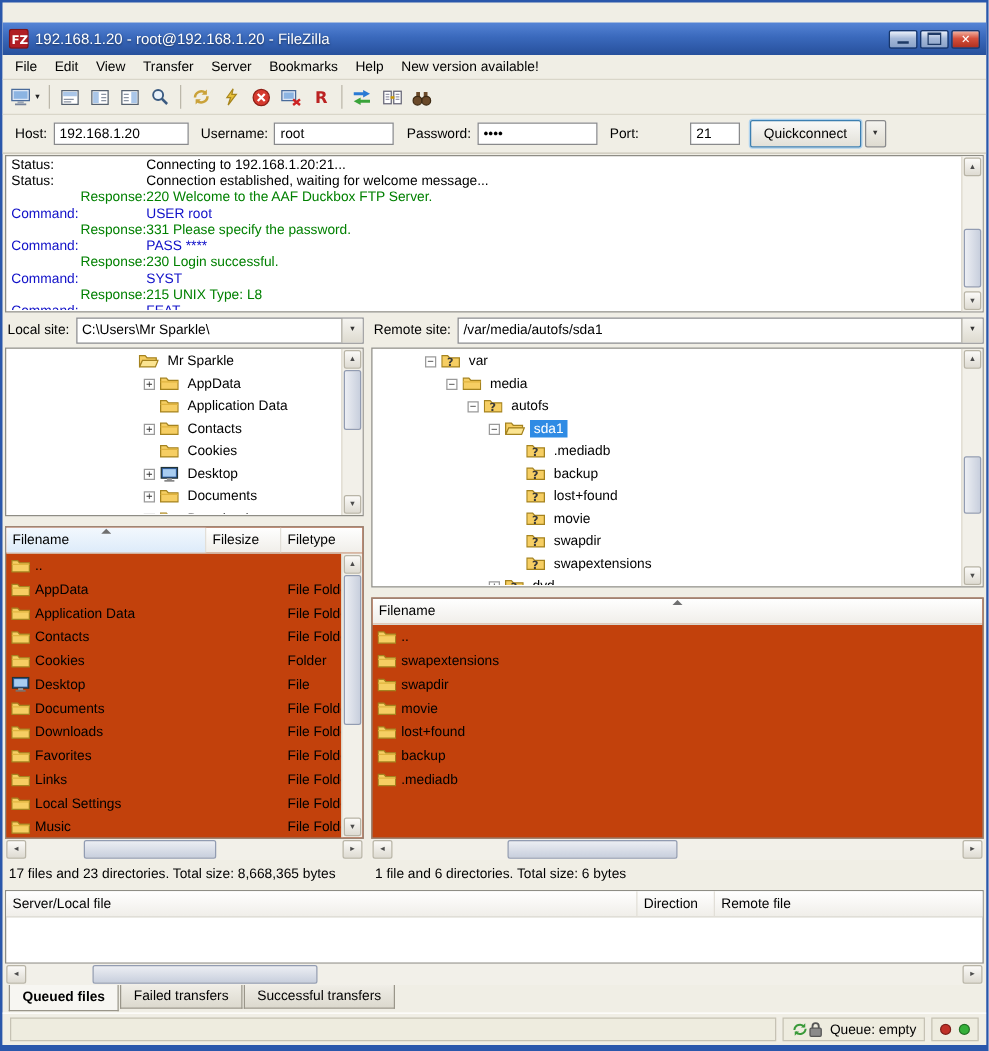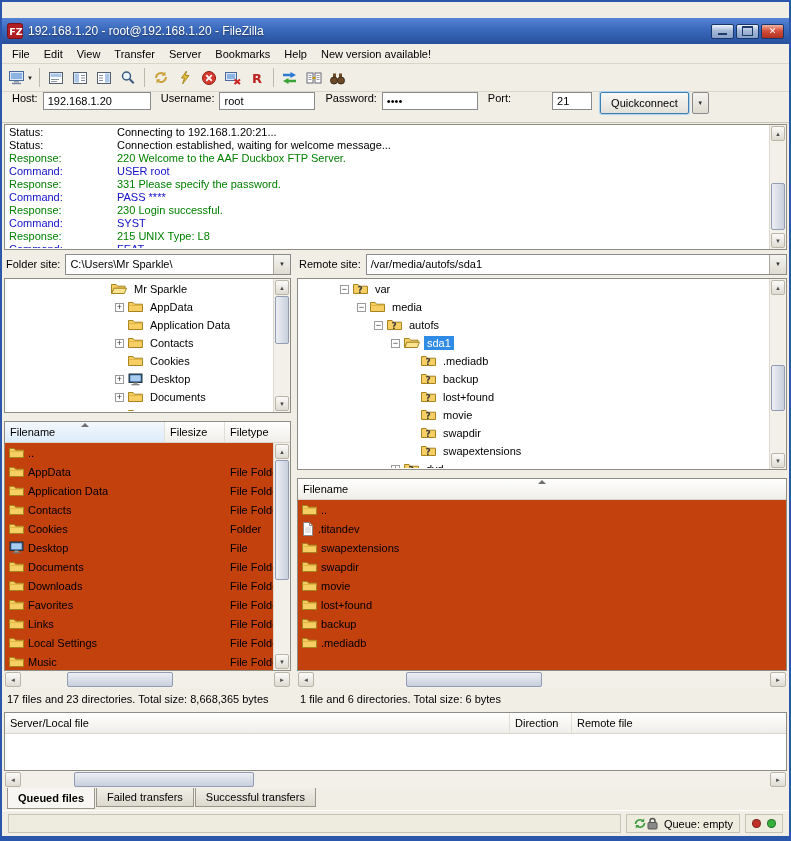--- a/index.html
+++ b/index.html
@@ -20,37 +20,37 @@
   .winbtn.close::after{content:"\2715";color:#fff;font-size:9px;font-weight:bold;line-height:1;}
 
   
   .menubar{height:20px;flex:none;display:flex;align-items:center;background:#f0eee5;border-bottom:1px solid #d9d6c9;padding-left:3px;}
   .menu-item{padding:2px 7px;cursor:default;white-space:nowrap;}
   .toolbar{height:28px;flex:none;display:flex;align-items:center;background:#f0eee5;border-bottom:1px solid #d9d6c9;padding-left:4px;}
   .tb-btn{height:24px;min-width:24px;display:flex;align-items:center;justify-content:center;gap:1px;padding:0 2px;border-radius:2px;}
   .tb-sep{width:1px;height:19px;background:#bcb8aa;margin:0 4px;}
   .tb-caret{font-size:6px;color:#222;margin-left:1px;}
   .icon{display:inline-flex;align-items:center;}
-  .quickbar{height:31px;flex:none;display:flex;background:#f0eee5;border-bottom:1px solid #c9c5b8;padding:0 8px;}
+  .quickbar{height:31px;flex:none;display:flex;align-items:center;background:#f0eee5;border-bottom:1px solid #c9c5b8;padding:0 8px;}
   .ql{margin:0 5px 0 10px;white-space:nowrap;}
   .ql:first-child{margin-left:2px;}
   .qinput{height:18px;border:1px solid #898a8c;font:inherit;padding:1px 4px;background:#fff;}
   .w-host{width:108px;}.w-user{width:96px;}.w-pass{width:96px;}.w-port{width:40px;margin-left:36px;}
   .qc-btn{height:22px;font:inherit;padding:0 10px;margin-left:8px;border:1px solid #3c7fb1;border-radius:2px;
     background:linear-gradient(#f9f9f7,#e2e0d8);box-shadow:0 0 0 1px #aed2ee;}
   .qc-drop{height:22px;width:17px;margin-left:3px;padding:0;border:1px solid #898a8c;border-radius:2px;
     background:linear-gradient(#f5f4f0,#dedbd0);font-size:6px;color:#333;}
 
   
   .logpane{height:126px;flex:none;margin:1px 2px 0 2px;background:#fff;border:1px solid #8e8d85;position:relative;}
   .loglines{position:absolute;top:1px;left:4px;right:19px;bottom:1px;overflow:hidden;line-height:13px;white-space:nowrap;}
   .log-label{display:inline-block;width:108px;}
   .k-status{color:#000;}
   .k-command{color:#1010c8;}
-  .k-response{color:#008000;}
+  .k-response{color:#008000;text-align:right;}
 
   
   .vscroll{position:absolute;top:0;right:0;bottom:0;width:17px;background:#f2f0e9;border-left:1px solid #ddd9cd;display:flex;flex-direction:column;}
   .sb-btn{height:15px;flex:none;display:flex;align-items:center;justify-content:center;font-size:6px;color:#4c4c4c;
     background:linear-gradient(#fbfaf8,#dedbd2);border:1px solid #b9b5a7;border-radius:2px;margin:1px;}
   .sb-track{flex:1;position:relative;margin:0 1px;}
   .sb-thumb{position:absolute;left:0;right:0;background:linear-gradient(90deg,#eceef3,#c8cfdd);border:1px solid #929cb2;border-radius:2px;}
   .hscroll{height:17px;flex:none;background:#f2f0e9;display:flex;align-items:stretch;}
   .hs-btn{width:16px;flex:none;display:flex;align-items:center;justify-content:center;font-size:6px;color:#4c4c4c;
     background:linear-gradient(#fbfaf8,#dedbd2);border:1px solid #b9b5a7;border-radius:2px;margin:1px;}
@@ -312,21 +312,21 @@
       <div class="sb-btn">▲</div>
       <div class="sb-track">
         <div class="sb-thumb" style="top:46%;height:52%;"></div>
       </div>
       <div class="sb-btn">▼</div>
     </div>
   </div>
 
   <div class="sites">
     <div class="site-left">
-      <span class="site-label">Folder site:</span>
+      <span class="site-label">Local site:</span>
       <div class="combo">
         <span class="combo-val">C:\Users\Mr Sparkle\</span>
         <span class="combo-drop">▼</span>
       </div>
     </div>
     <div class="site-gap"></div>
     <div class="site-right">
       <span class="site-label">Remote site:</span>
       <div class="combo">
         <span class="combo-val">/var/media/autofs/sda1</span>
@@ -758,32 +758,20 @@
         <div class="list-rows">
             <div class="list-row">
               <span class="cell c-name">
                 <span class="icon">
                   <svg width="15" height="12" viewBox="0 0 15 12">
                     <path d="M.5 10.5v-9h4.6l1.5 1.7h7.9v7.3z" fill="#F6CE63" stroke="#A5831F"></path>
                     <path d="M.5 4.4h14" stroke="#E0B33F"></path>
                   </svg>
                 </span>
                 <span class="fname">..</span>
-              </span>
-            </div>
-            <div class="list-row">
-              <span class="cell c-name">
-                <span class="icon">
-                  <svg width="12" height="14" viewBox="0 0 12 14">
-                    <path d="M1.5.5h6l3 3v10h-9z" fill="#fff" stroke="#8a8a8a"></path>
-                    <path d="M7.5.5v3h3" fill="none" stroke="#8a8a8a"></path>
-                    <path d="M3 6h6M3 8h6M3 10h6" stroke="#c9c9c9"></path>
-                  </svg>
-                </span>
-                <span class="fname">.titandev</span>
               </span>
             </div>
             <div class="list-row">
               <span class="cell c-name">
                 <span class="icon">
                   <svg width="15" height="12" viewBox="0 0 15 12">
                     <path d="M.5 10.5v-9h4.6l1.5 1.7h7.9v7.3z" fill="#F6CE63" stroke="#A5831F"></path>
                     <path d="M.5 4.4h14" stroke="#E0B33F"></path>
                   </svg>
                 </span>

